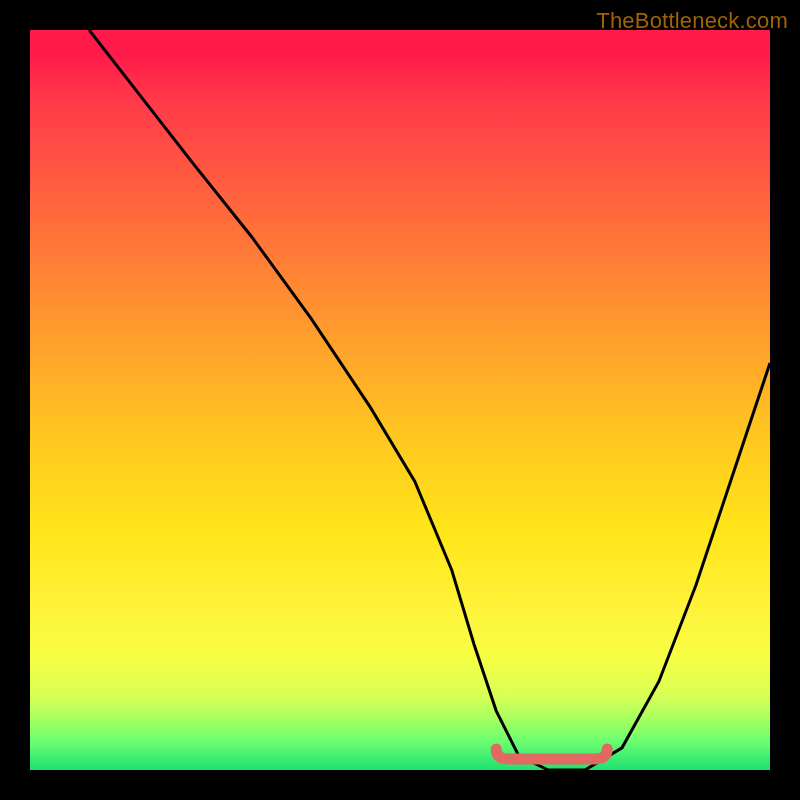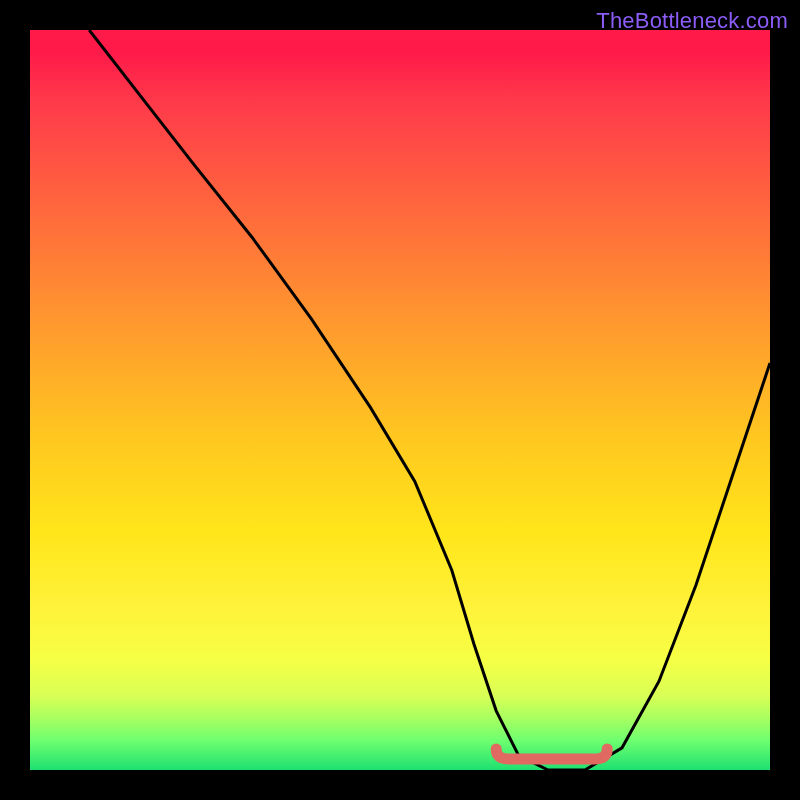--- a/index.html
+++ b/index.html
@@ -41,21 +41,21 @@
       #d8ff55 90%,
       #a8ff60 93%,
       #6eff70 96%,
       #1ee070 100%
     );
   }
   .watermark {
     position: absolute;
     top: 8px;
     right: 12px;
-    color: #8b5cf6;
+    color: #a16207;
     font-size: 22px;
     letter-spacing: 0.2px;
     z-index: 5;
     user-select: none;
   }
   svg.curve {
     position: absolute;
     inset: 0;
     z-index: 3;
   }

